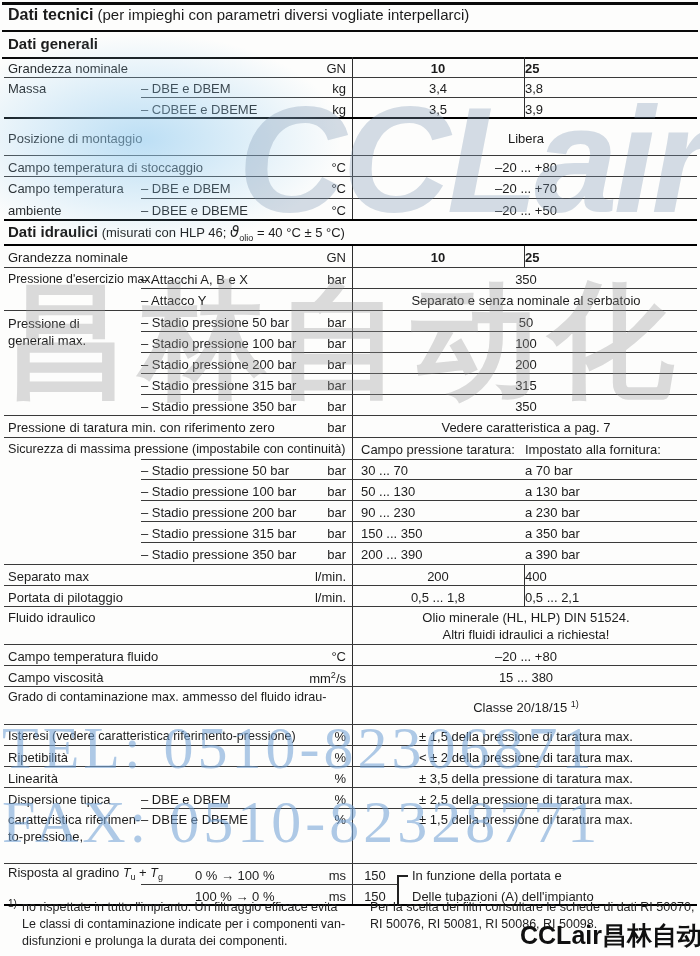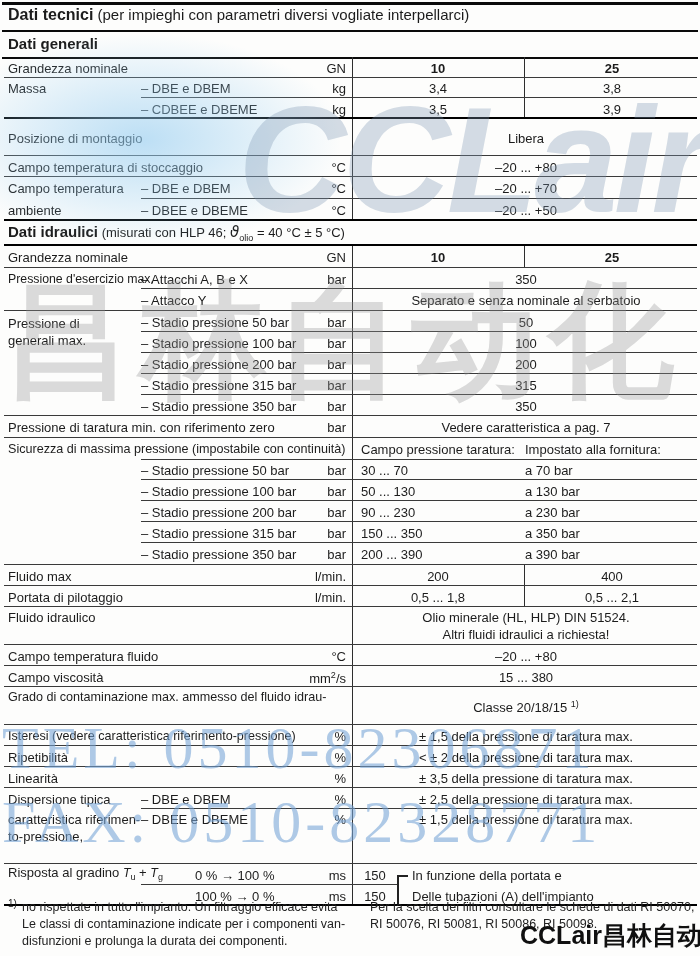--- a/index.html
+++ b/index.html
@@ -14,21 +14,21 @@
   
   #tbl{position:absolute;left:0;top:57px;width:700px}
   .row{position:relative;width:700px}
   .row span{position:absolute;font-size:13px;white-space:nowrap;line-height:15px}
   .vc{top:50%;transform:translateY(-50%)}
   .c1{left:8px}
   .c2{left:141px}
   .cu{left:286px;width:60px;text-align:right}
   .cv{left:353px;width:346px;text-align:center}
   .cv10{left:353px;width:170px;text-align:center}
-  .cv25{left:525px;width:174px;text-align:center}
+  .cv25{left:525px;width:174px;text-align:left}
   .ca{left:361px}
   .cb{left:525px}
   .cms{left:353px;width:44px;text-align:center}
   .cnote{left:412px}
   .vd,.vd2{position:absolute;top:0;height:100%;width:1px;background:#2e2e2e}
   .vd{left:352px}.vd2{left:524px}
   .bl{position:absolute;left:4px;width:693px;bottom:0;height:1px;background:#3a3a3a}
   .bl.f2{left:141px;width:556px}
   .bl.mid{left:141px;width:256px}
   .bl.thk{height:2px;background:#000}
@@ -261,21 +261,21 @@
     <div class="row" style="height:22px">
       <span class="c2 vc">– Stadio pressione 350 bar</span>
       <span class="cu vc">bar</span>
       <span class="ca vc">200 ... 390</span>
       <span class="cb vc">a 390 bar</span>
       <i class="vd"></i>
         <i class="bl"></i>
     </div>
 
     <div class="row" style="height:21px">
-      <span class="c1 vc">Fluido max</span>
+      <span class="c1 vc">Separato max</span>
       <span class="cu vc">l/min.</span>
       <span class="cv10 vc">200</span>
       <span class="cv25 vc">400</span>
       <i class="vd"></i>
         <i class="vd2"></i>
         <i class="bl"></i>
     </div>
 
     <div class="row" style="height:21px">
       <span class="c1 vc">Portata di pilotaggio</span>

